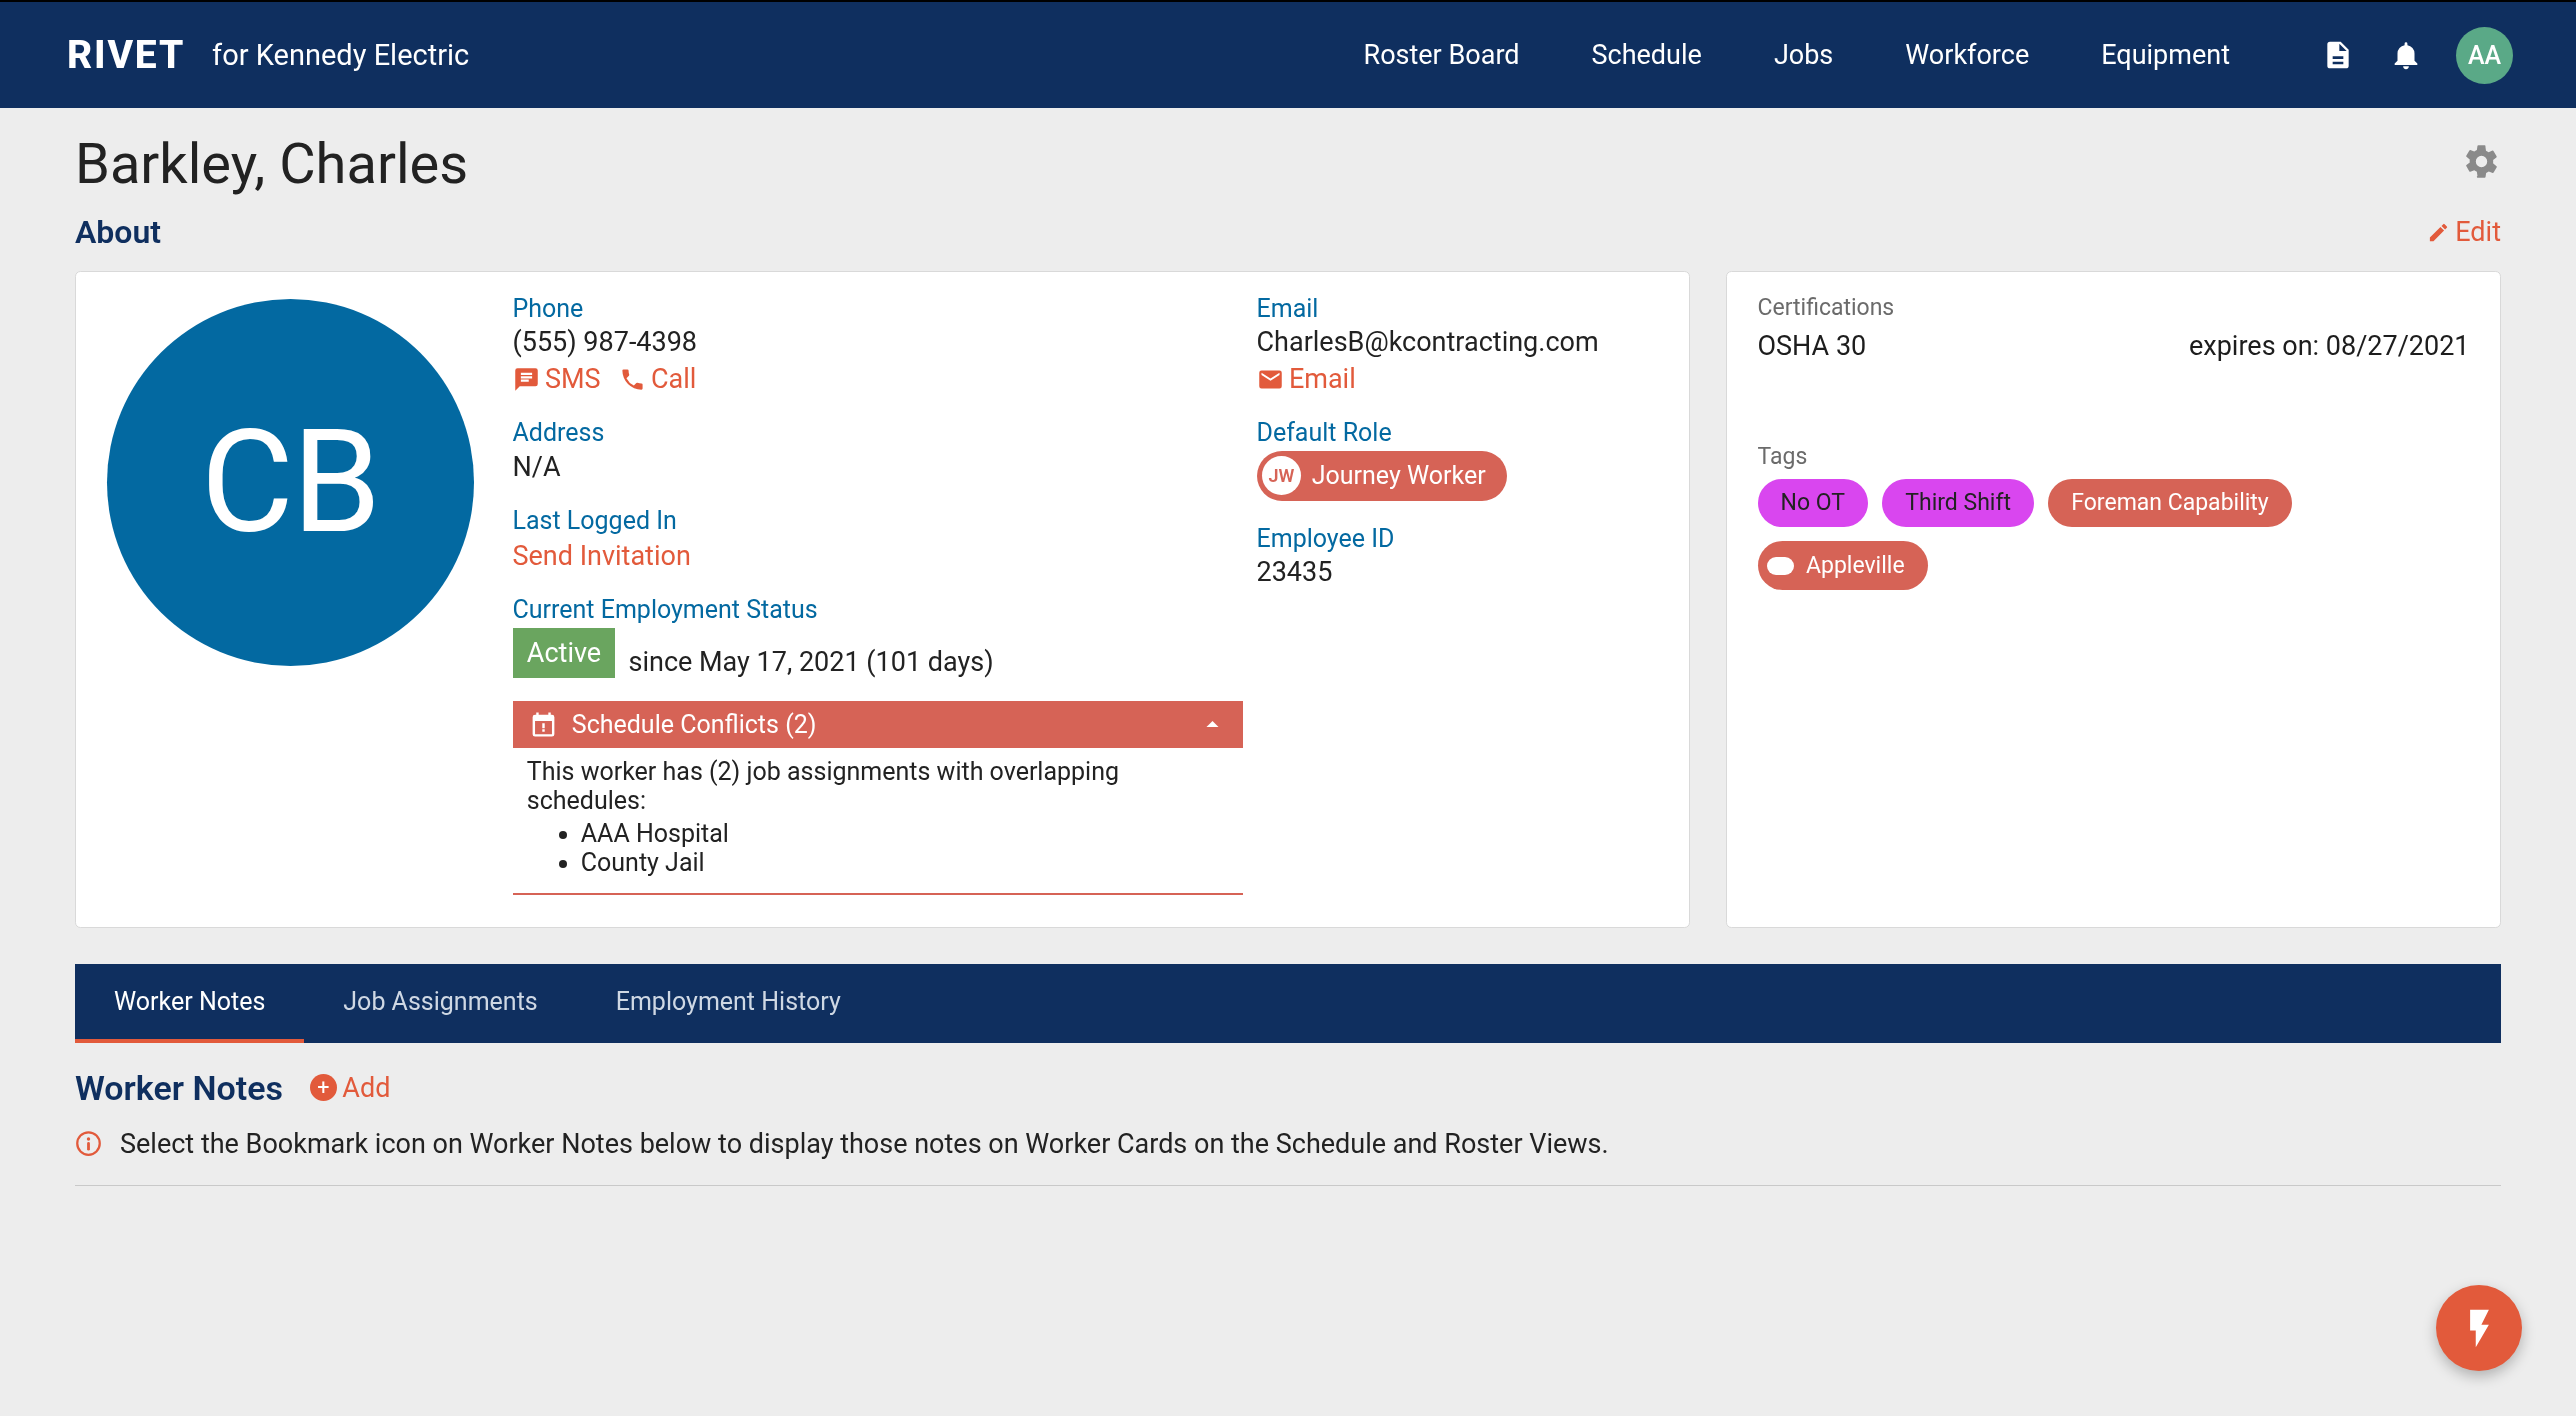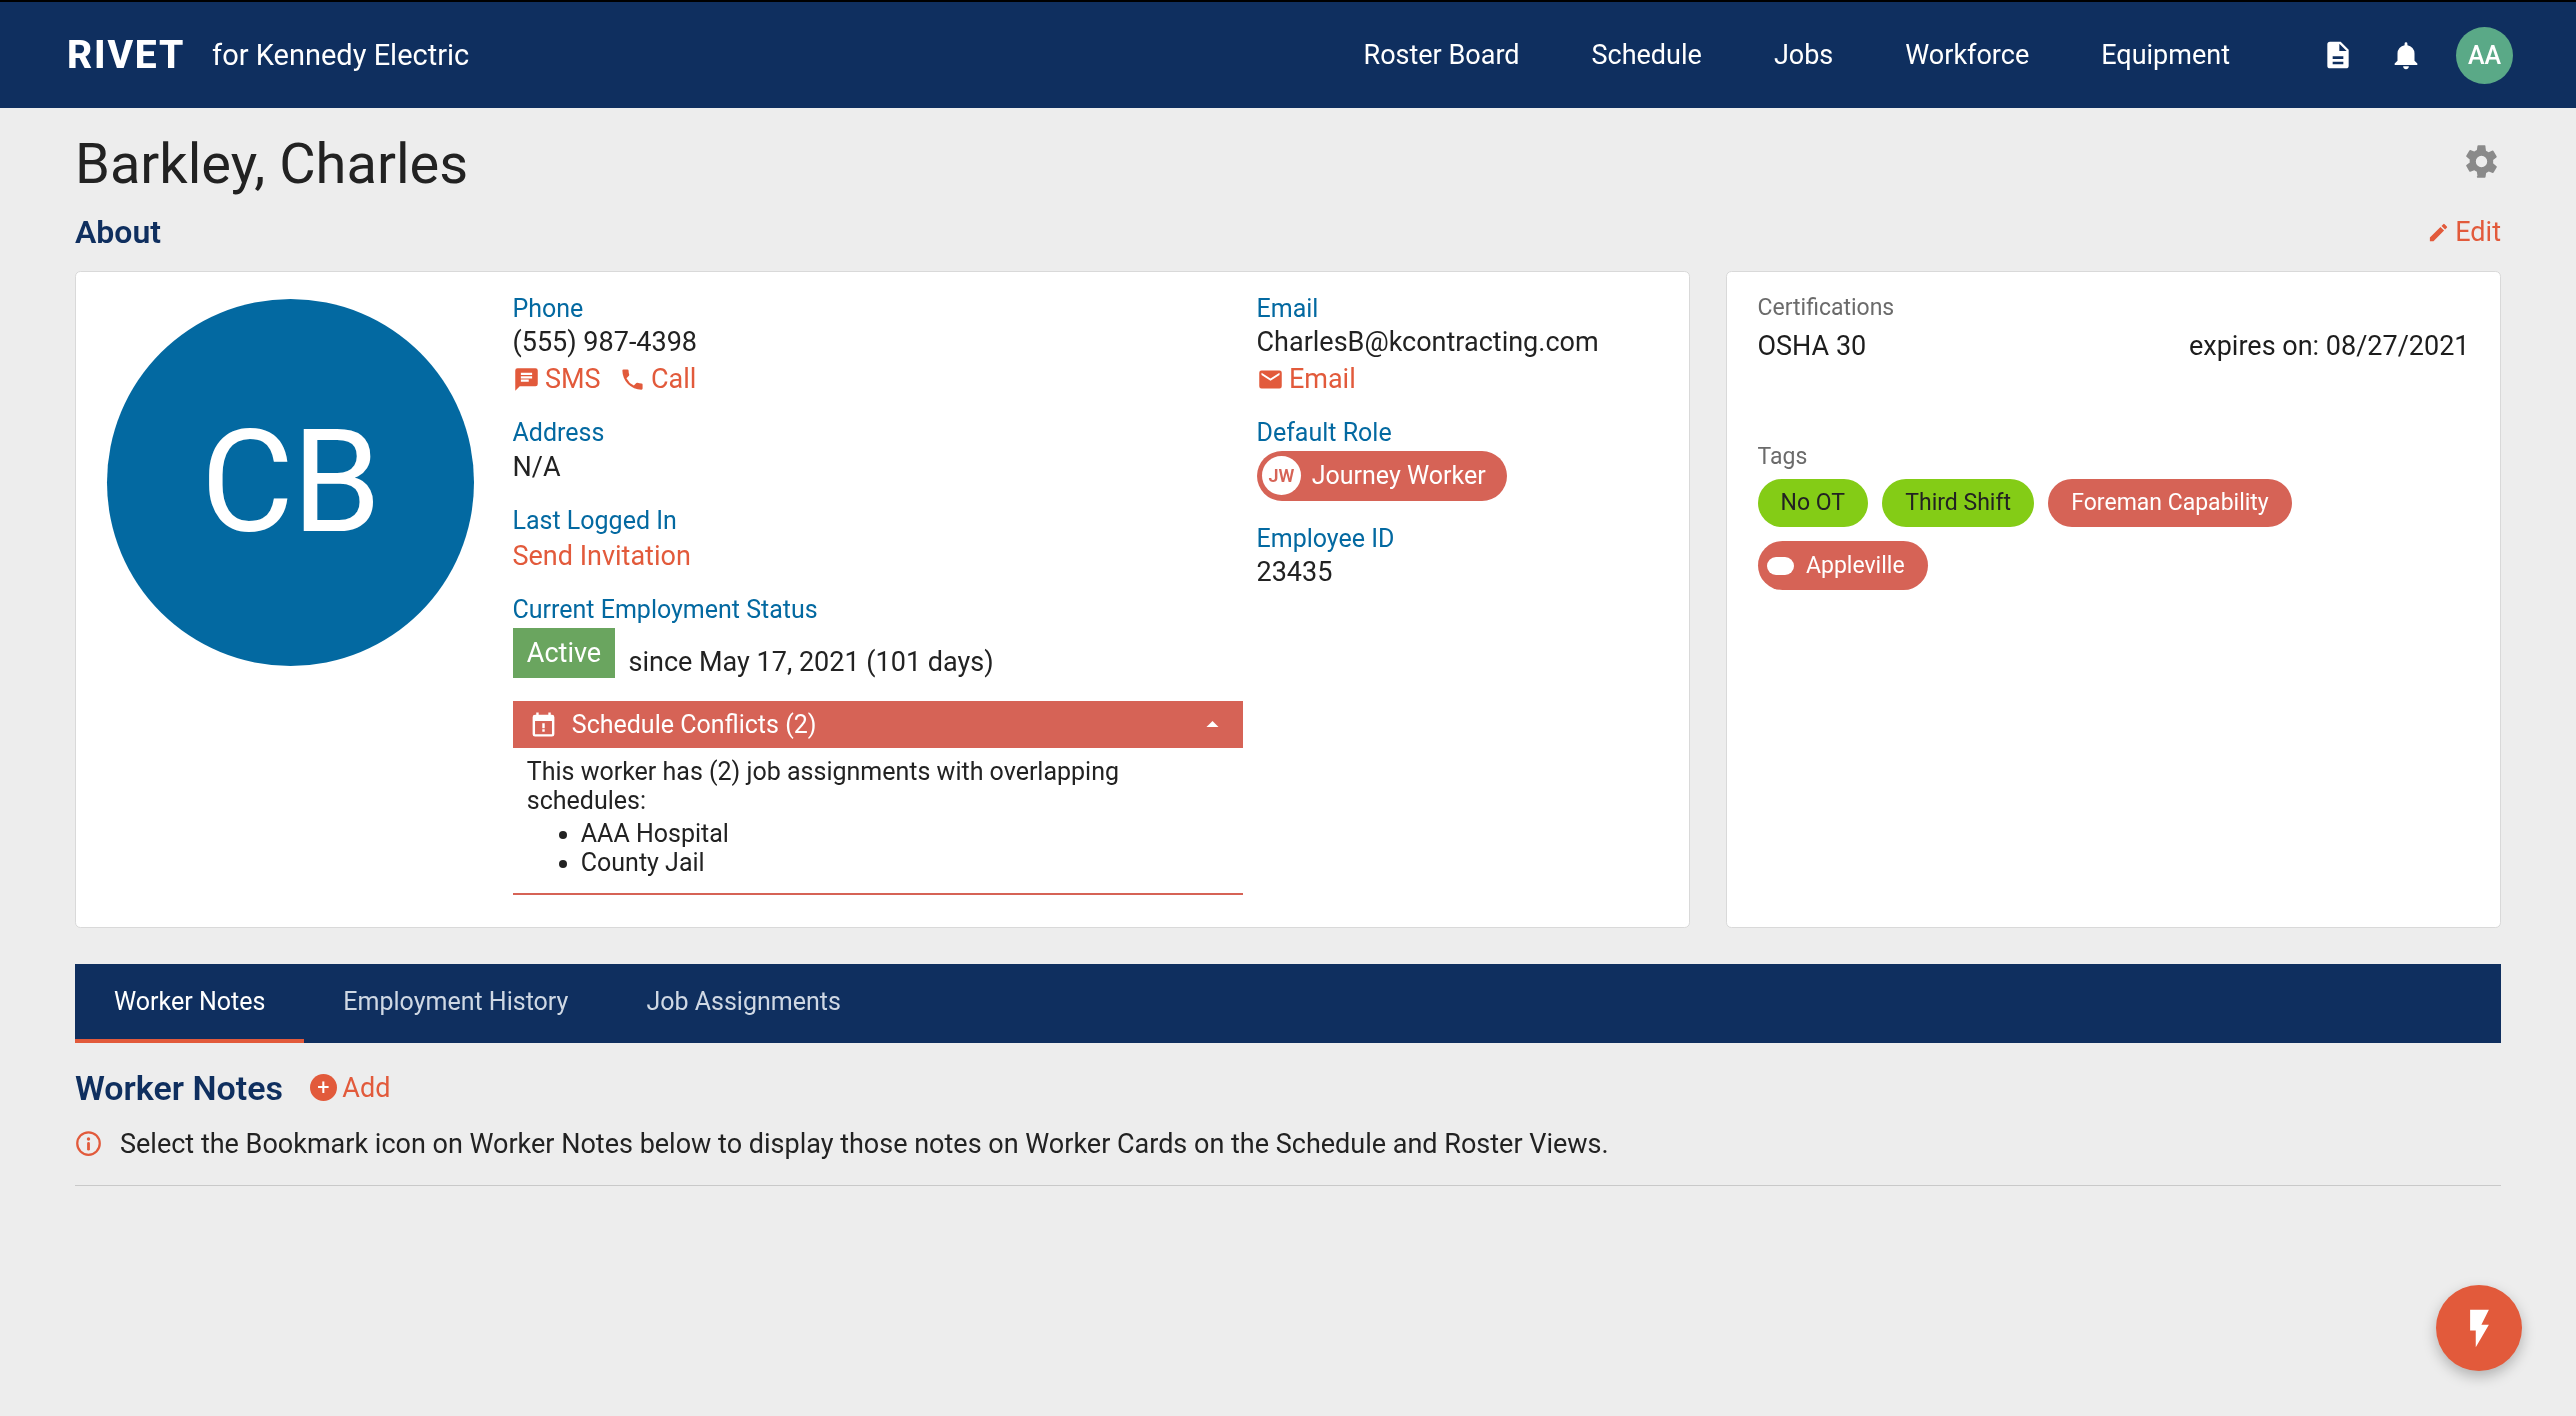--- a/index.html
+++ b/index.html
@@ -96,21 +96,21 @@
   }
   .conflict-head svg{ fill:#fff; }
   .conflict-head .chev { margin-left:auto; }
   .conflict-body { padding:9px 14.3px 16px 14.3px; font-size:25px; color:#222; }
   .conflict-body ul { margin-left:54px; list-style:disc; margin-top:3.6px; }
 
   .side-label { color:#6b6b6b; font-size:23px; margin-bottom:9px; }
   .cert-row { display:flex; justify-content:space-between; font-size:27px; margin-bottom:27px; }
   .tags-wrap { display:flex; flex-wrap:wrap; gap:14.3px; margin-top:7.2px; }
   .tag { border-radius:895px; padding:10.8px 23px; font-size:23px; color:#222; }
-  .tag.yellow { background:#84cc16; }
+  .tag.yellow { background:#d946ef; }
   .tag.red { background:#d66356; color:#fff; }
   .tag.dot { background:#d66356; color:#fff; display:flex; align-items:center; gap:12.5px; padding-left:9px; }
   .tag.dot .d { width:27px; height:18px; border-radius:895px; background:#fff; }
 
   .tabs {
     background:#0f2f5f; display:flex; margin-top:36px;
   }
   .tab {
     color:#cfd8e4; padding:23px 39px; font-size:25px; cursor:pointer;
   }
@@ -285,22 +285,22 @@
         <div class="tag dot">
           <span class="d"></span>
           <span>Appleville</span>
         </div>
       </div>
     </div>
   </div>
 
   <div class="tabs">
     <div class="tab active">Worker Notes</div>
+    <div class="tab">Job Assignments</div>
     <div class="tab">Employment History</div>
-    <div class="tab">Job Assignments</div>
   </div>
 
   <div class="section-head">
     <div class="section-title">Worker Notes</div>
     <div class="add-link">
       <div class="plus">+</div>
       <span>Add</span>
     </div>
   </div>
 

